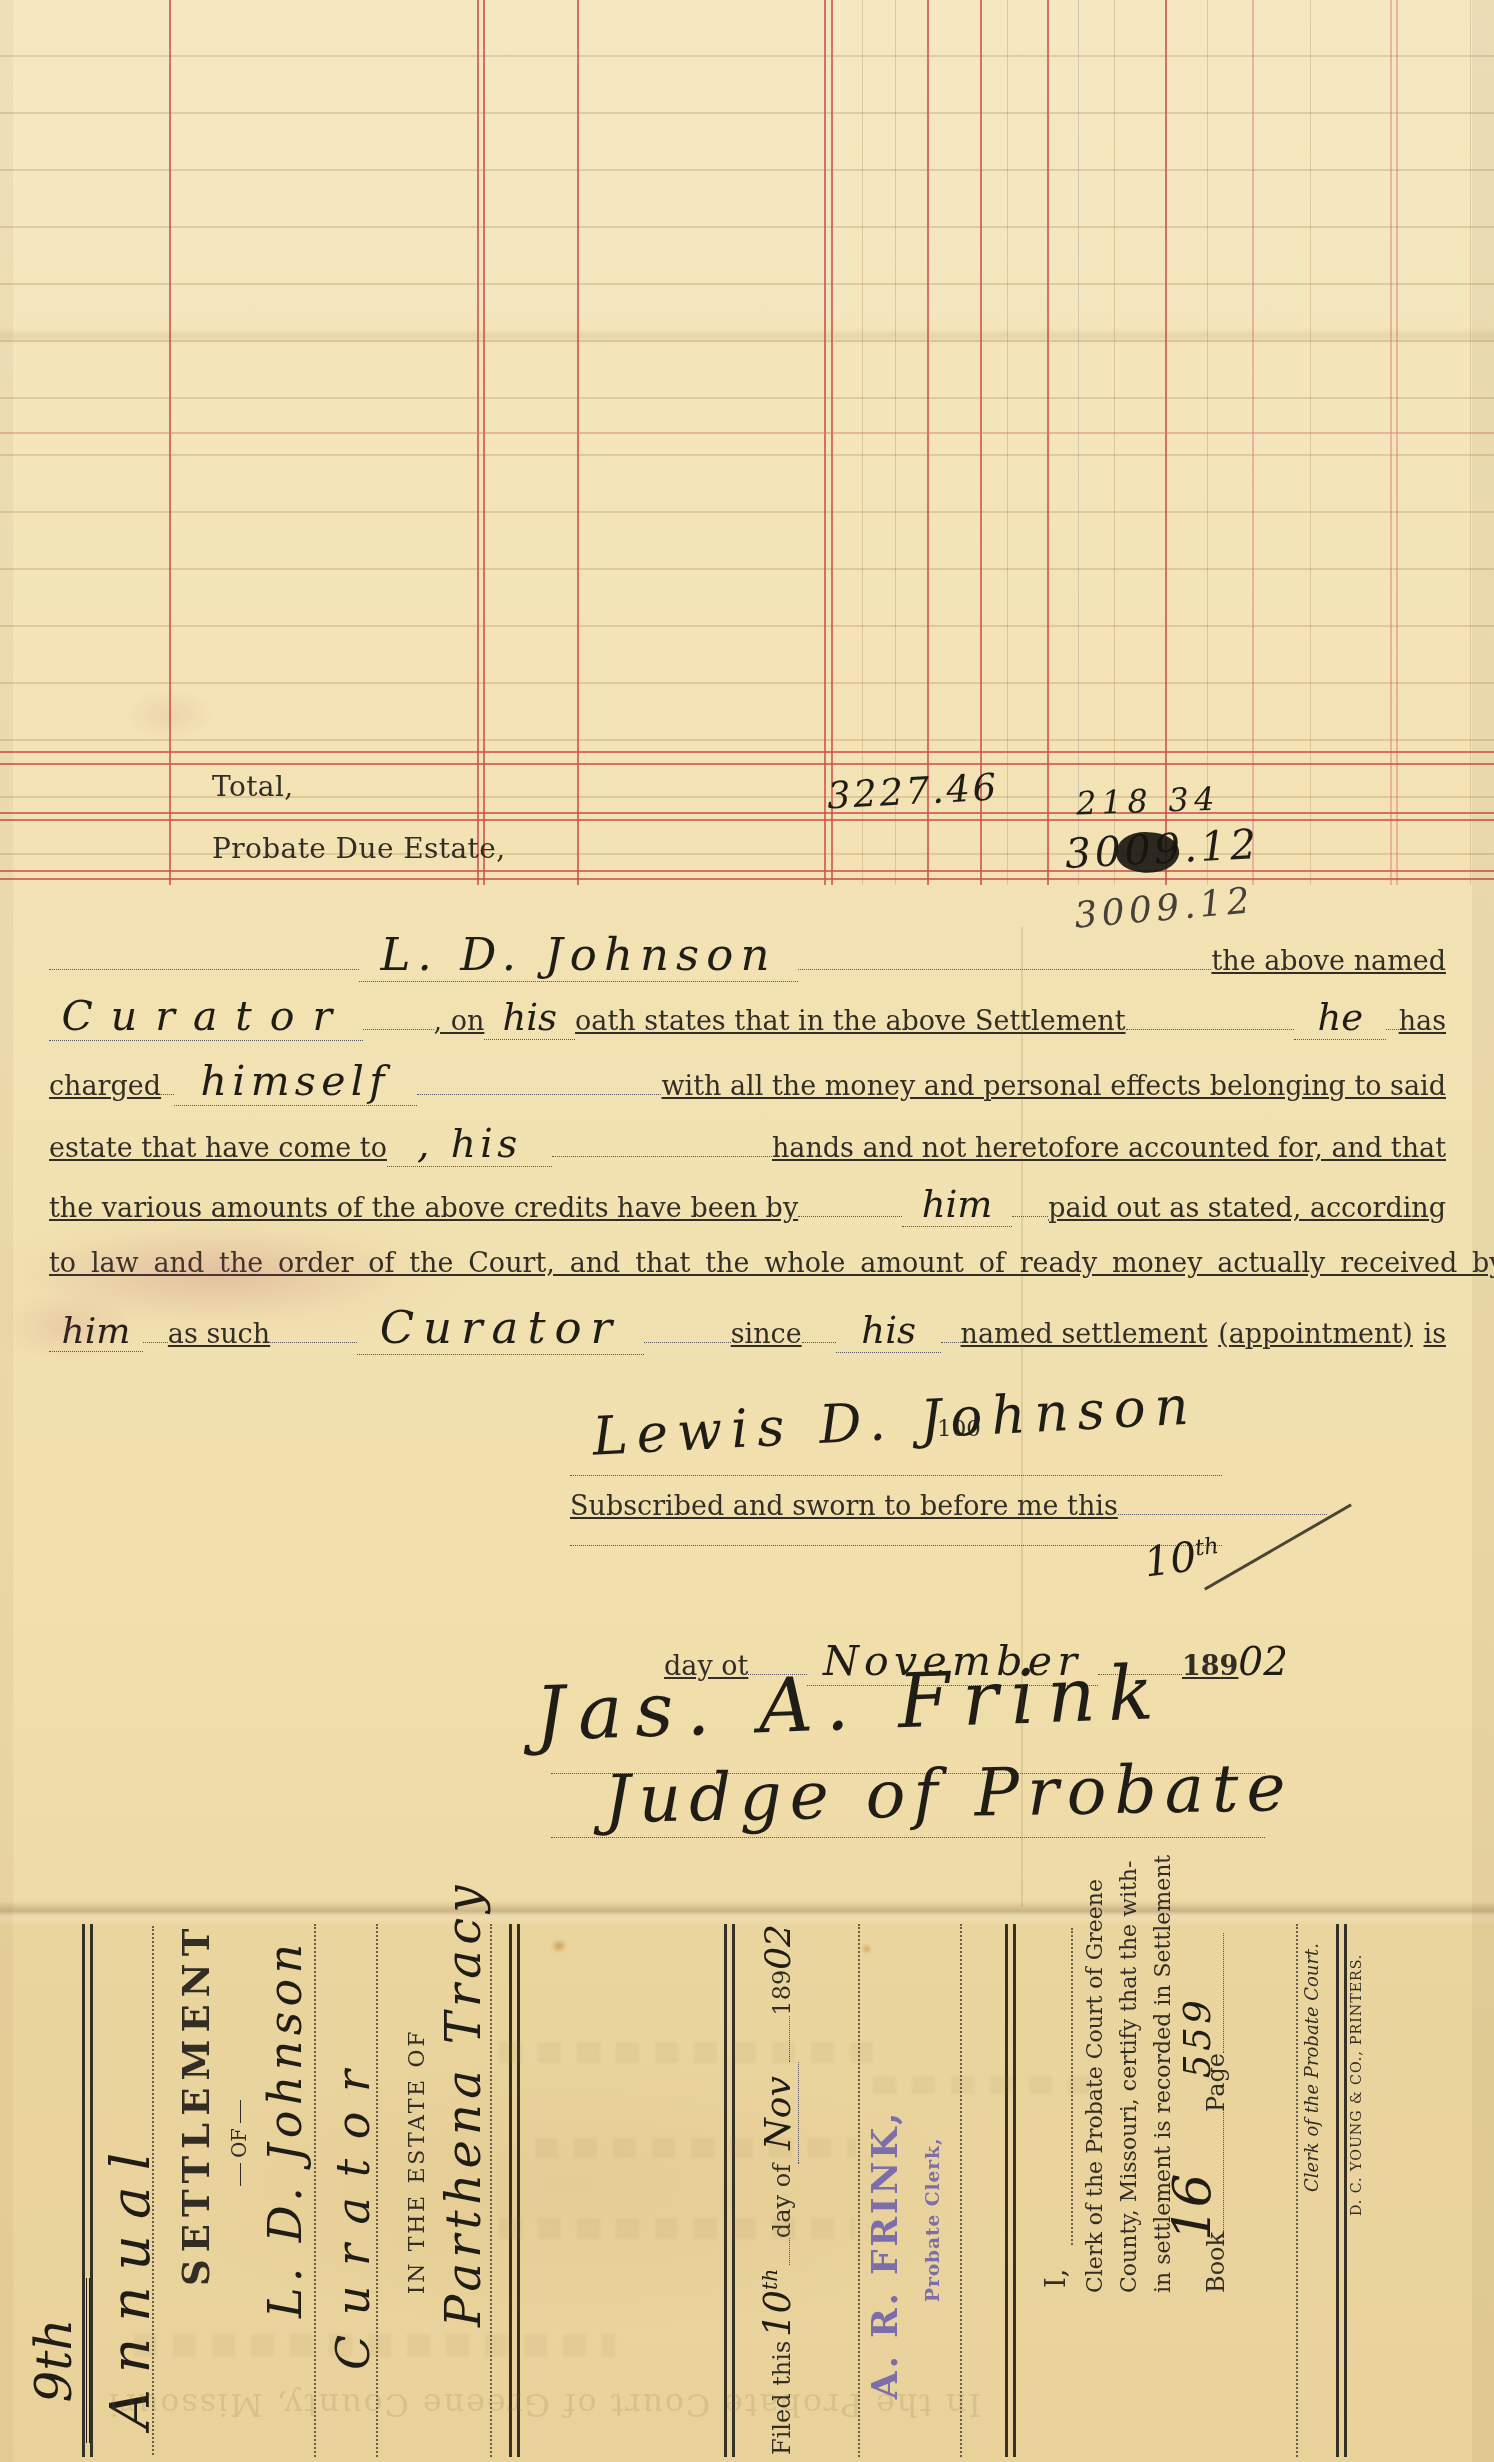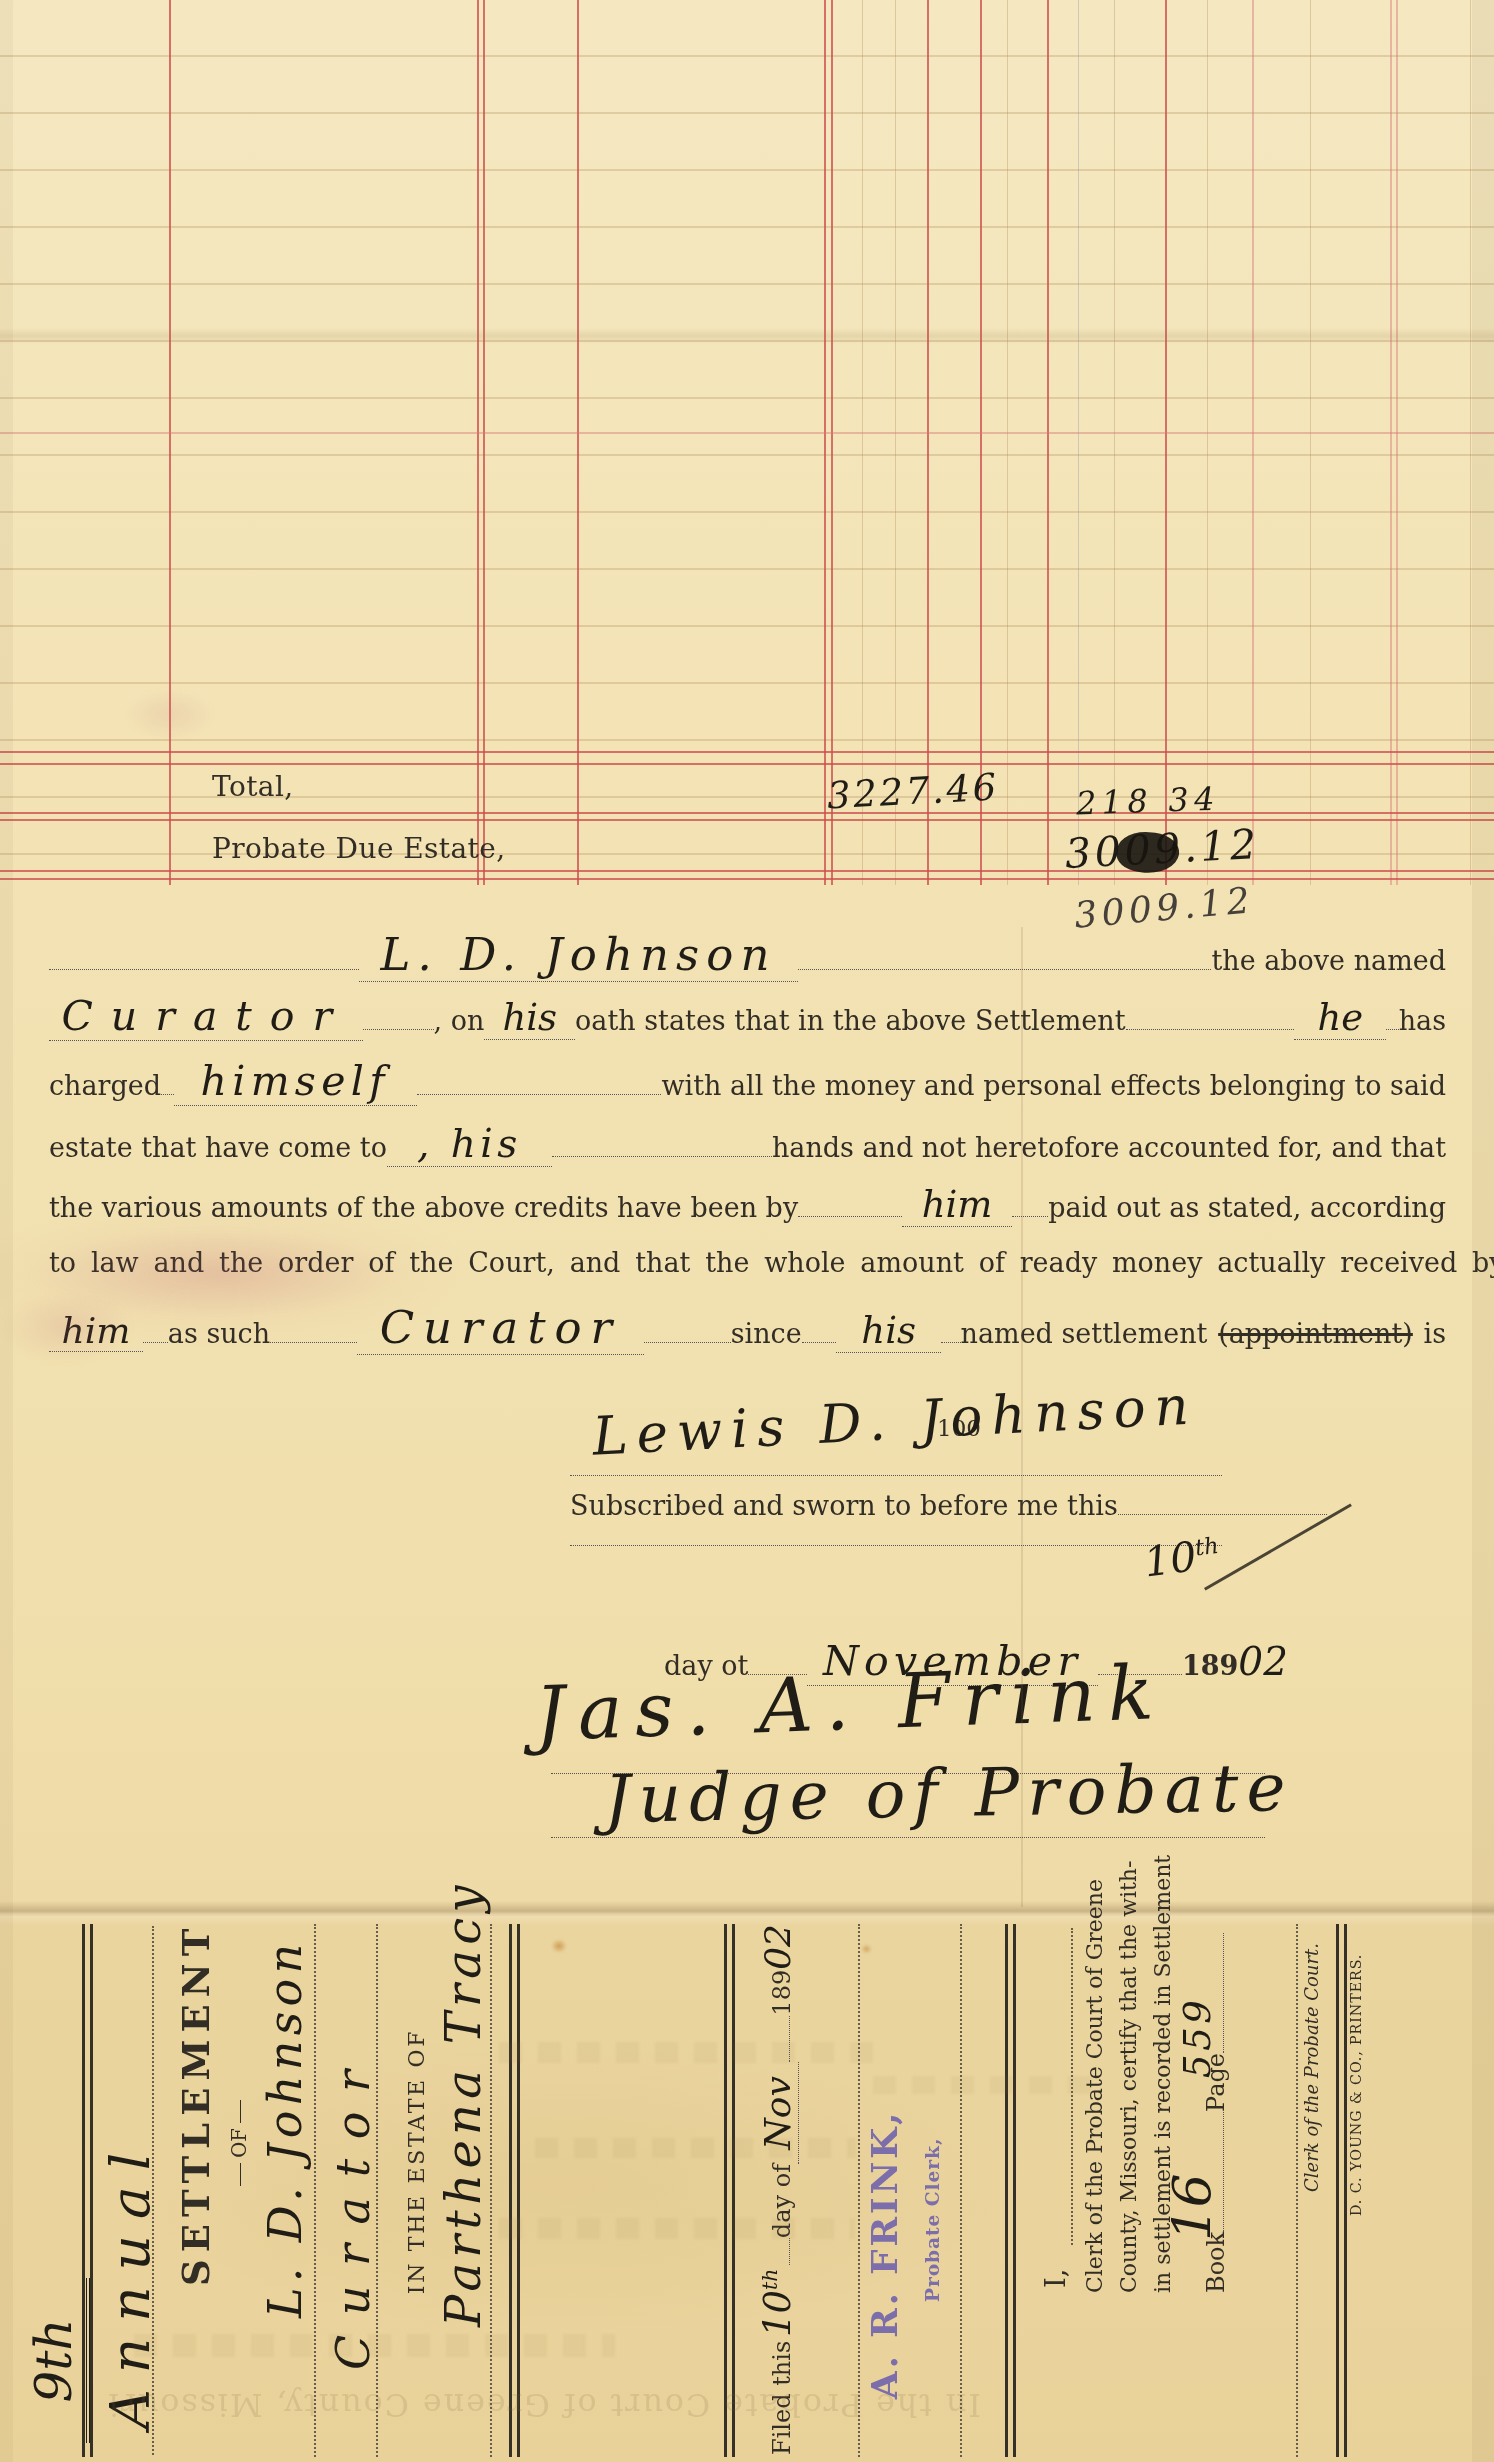--- a/index.html
+++ b/index.html
@@ -29,21 +29,21 @@
   .vred{position:absolute;top:0;height:885px;width:1.8px;background:var(--red);}
   .vred.f{background:var(--red-faint);}
   .vtan{position:absolute;top:0;height:885px;width:0.9px;background:var(--tan);}
   .vgray{position:absolute;top:0;height:885px;width:0.9px;background:rgba(140,140,160,.35);}
   .hred{position:absolute;left:0;width:1495px;height:1.8px;background:var(--red);}
   .hred.f{background:var(--red-faint);}
   
   .label{font-size:28px;color:var(--ink);letter-spacing:0.4px;white-space:nowrap;}
   .hw{font-style:italic;color:var(--hand);white-space:nowrap;}
   .row{position:absolute;display:flex;align-items:baseline;white-space:nowrap;font-size:27px;color:var(--ink);}
-  .row .p{white-space:nowrap;}
+  .row .p{white-space:nowrap;text-decoration:underline;}
   .fill{border-bottom:1.8px dotted var(--dot);height:4.5px;flex:0 0 auto;}
   .fill.g{flex:1 1 auto;}
   .ul{border-bottom:1.8px dotted var(--dot);}
   .strike{text-decoration:line-through;text-decoration-thickness:2.7px;}
   .dotline{position:absolute;height:0;border-top:1.8px dotted var(--dot);}
   .smallcaps{font-variant:small-caps;letter-spacing:1.8px;}
   sup{font-size:.55em;}
   
   .rot{position:absolute;transform-origin:0 0;transform:rotate(-90deg);white-space:nowrap;line-height:1.1;}
   .rot.flexr{display:flex;align-items:baseline;}

